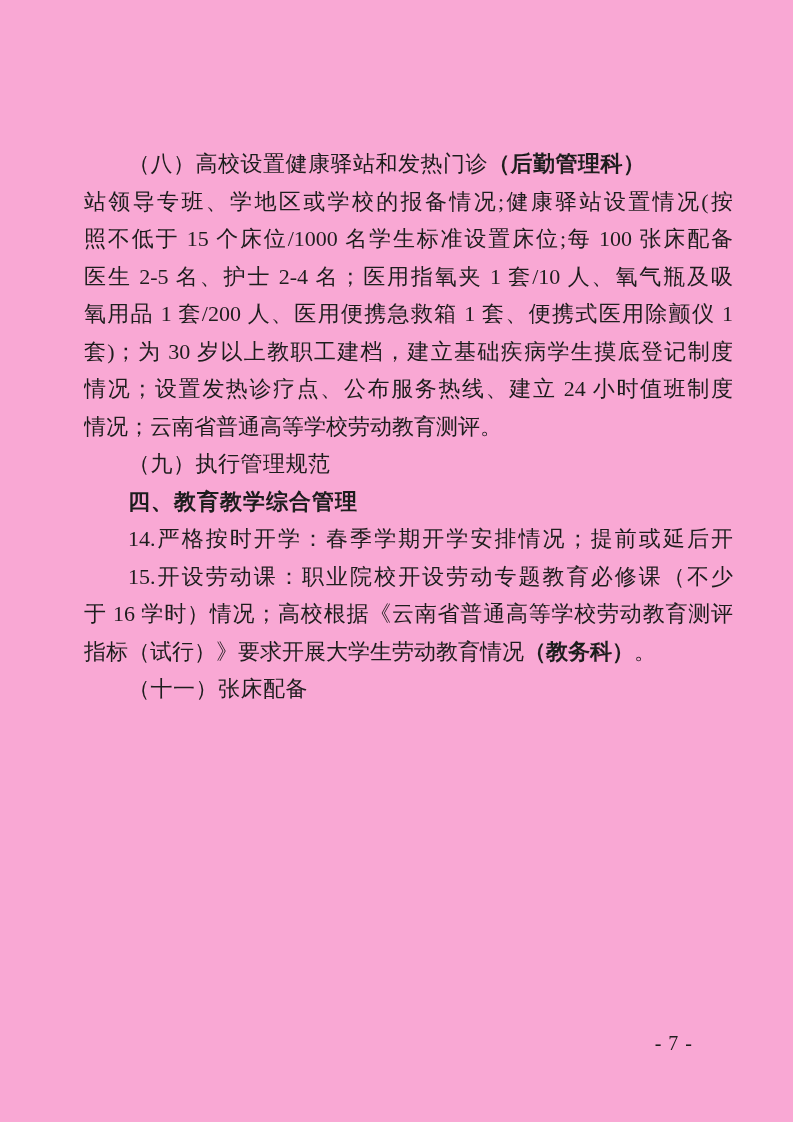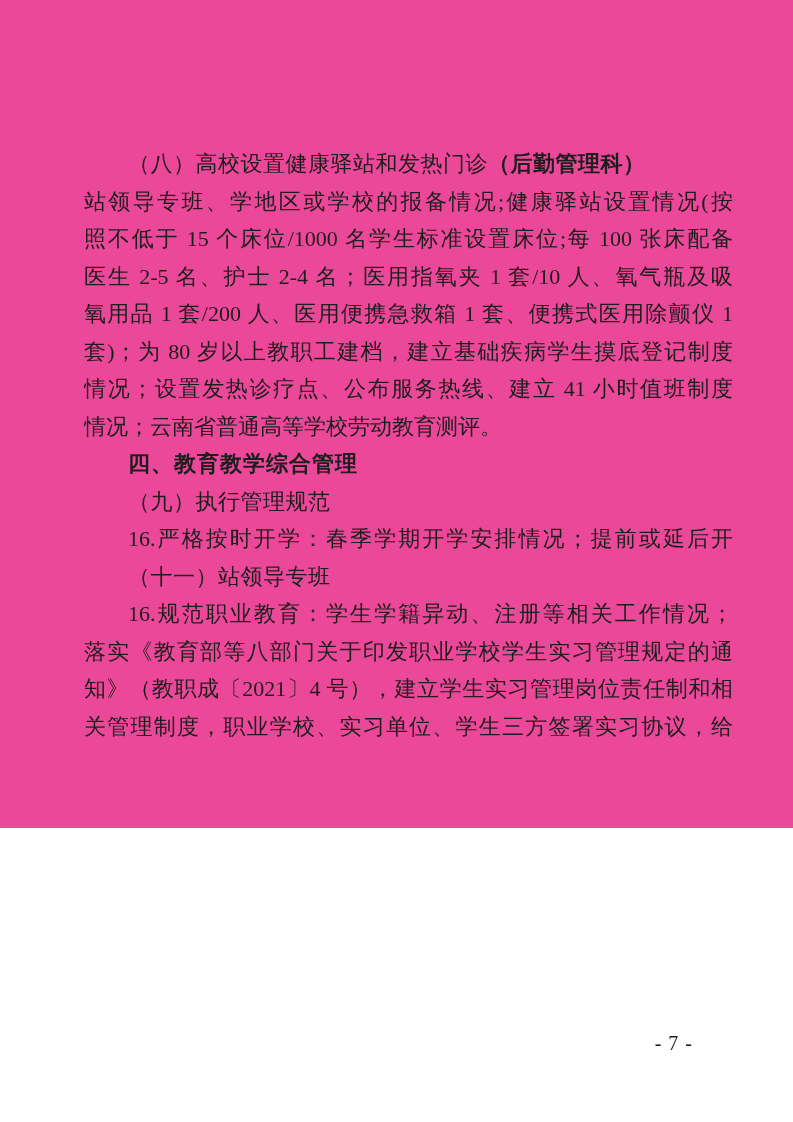--- a/index.html
+++ b/index.html
@@ -8,22 +8,22 @@
   }
   body {
     width: 793px;
     height: 1122px;
     background: #ffffff;
     overflow: hidden;
   }
   .page {
     position: relative;
     width: 793px;
-    height: 828px;
-    background: #ec4899;
+    height: 1122px;
+    background: #f9a8d4;
     color: #1d1d1d;
     font-family: "Liberation Serif", "DejaVu Serif", serif;
   }
   .content {
     position: absolute;
     left: 84px;
     top: 145px;
     width: 649px;
   }
   .line {
@@ -72,37 +72,36 @@
 <div class="page">
   <div class="content" id="doc">
       <div class="block h2">
         <div class="line indent"><span class="run">（八）高校设置健康驿站和发热门诊</span><span class="run bold">（后勤管理科）</span></div>
       </div>
       <div class="block body">
         <div class="line fill"><span class="run">站领导专班、学地区或学校的报备情况;健康驿站设置情况(按</span></div>
         <div class="line fill"><span class="run">照不低于 15 个床位/1000 名学生标准设置床位;每 100 张床配备</span></div>
         <div class="line fill"><span class="run">医生 2-5 名、护士 2-4 名；医用指氧夹 1 套/10 人、氧气瓶及吸</span></div>
         <div class="line fill"><span class="run">氧用品 1 套/200 人、医用便携急救箱 1 套、便携式医用除颤仪 1</span></div>
-        <div class="line fill"><span class="run">套)；为 80 岁以上教职工建档，建立基础疾病学生摸底登记制度</span></div>
-        <div class="line fill"><span class="run">情况；设置发热诊疗点、公布服务热线、建立 41 小时值班制度</span></div>
+        <div class="line fill"><span class="run">套)；为 30 岁以上教职工建档，建立基础疾病学生摸底登记制度</span></div>
+        <div class="line fill"><span class="run">情况；设置发热诊疗点、公布服务热线、建立 24 小时值班制度</span></div>
         <div class="line"><span class="run">情况；云南省普通高等学校劳动教育测评。</span></div>
+      </div>
+      <div class="block h2">
+        <div class="line indent"><span class="run">（九）执行管理规范</span></div>
       </div>
       <div class="block h1">
         <div class="line indent"><span class="run bold">四、教育教学综合管理</span></div>
       </div>
-      <div class="block h2">
-        <div class="line indent"><span class="run">（九）执行管理规范</span></div>
+      <div class="block body">
+        <div class="line fill indent"><span class="run">14.严格按时开学：春季学期开学安排情况；提前或延后开</span></div>
       </div>
       <div class="block body">
-        <div class="line fill indent"><span class="run">16.严格按时开学：春季学期开学安排情况；提前或延后开</span></div>
+        <div class="line fill indent"><span class="run">15.开设劳动课：职业院校开设劳动专题教育必修课（不少</span></div>
+        <div class="line fill"><span class="run">于 16 学时）情况；高校根据《云南省普通高等学校劳动教育测评</span></div>
+        <div class="line"><span class="run">指标（试行）》要求开展大学生劳动教育情况</span><span class="run bold">（教务科）</span><span class="run">。</span></div>
       </div>
       <div class="block h2">
-        <div class="line indent"><span class="run">（十一）站领导专班</span></div>
-      </div>
-      <div class="block body">
-        <div class="line fill indent"><span class="run">16.规范职业教育：学生学籍异动、注册等相关工作情况；</span></div>
-        <div class="line fill"><span class="run">落实《教育部等八部门关于印发职业学校学生实习管理规定的通</span></div>
-        <div class="line fill"><span class="run">知》（教职成〔2021〕4 号），建立学生实习管理岗位责任制和相</span></div>
-        <div class="line fill"><span class="run">关管理制度，职业学校、实习单位、学生三方签署实习协议，给</span></div>
+        <div class="line indent"><span class="run">（十一）张床配备</span></div>
       </div>
     </div>
   <div class="pageno">- 7 -</div>
 </div>
 
 </body></html>

